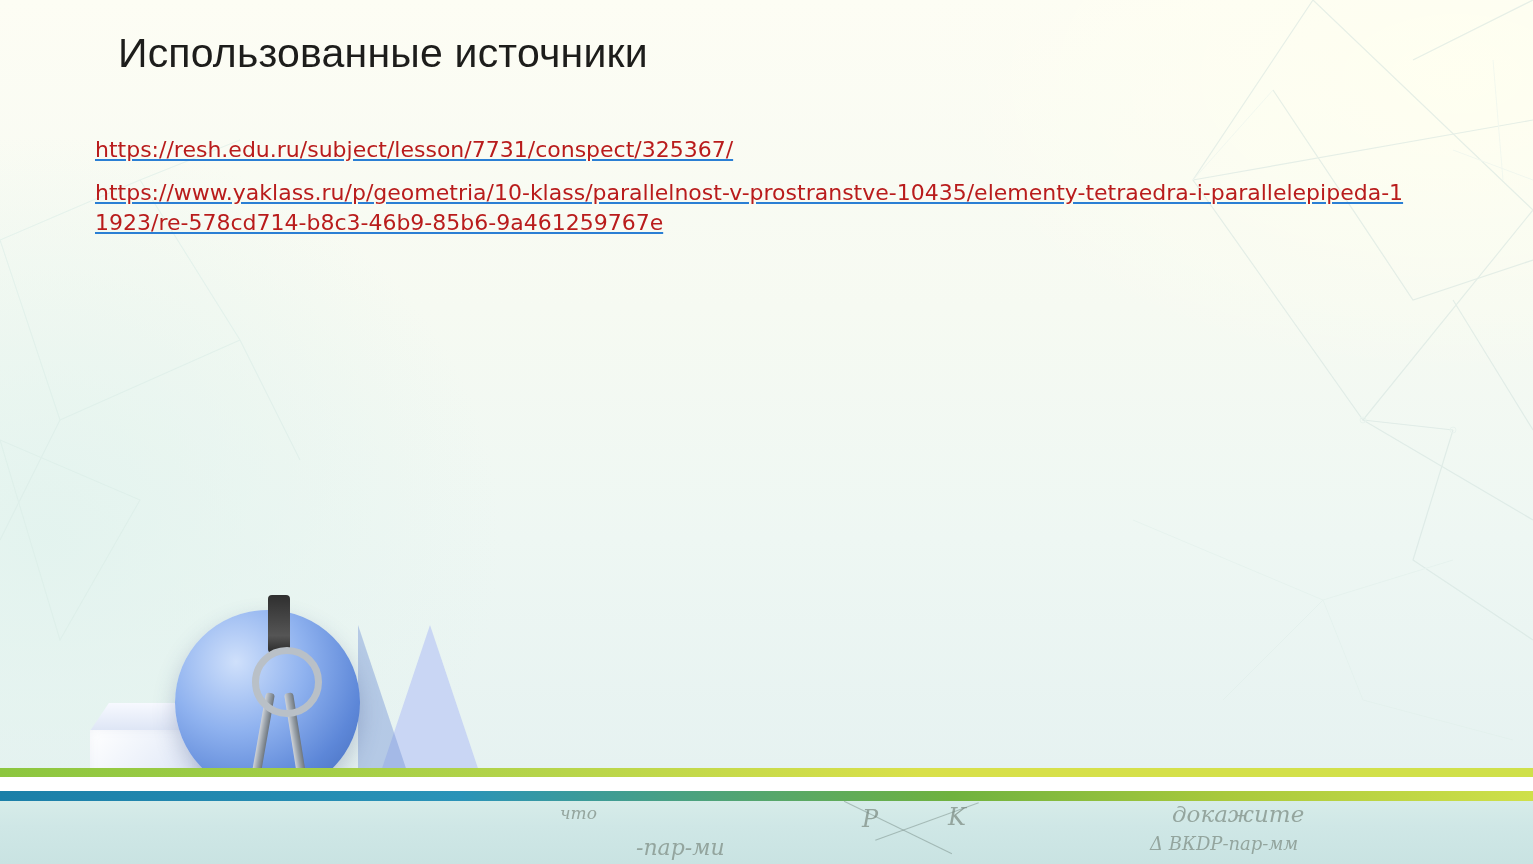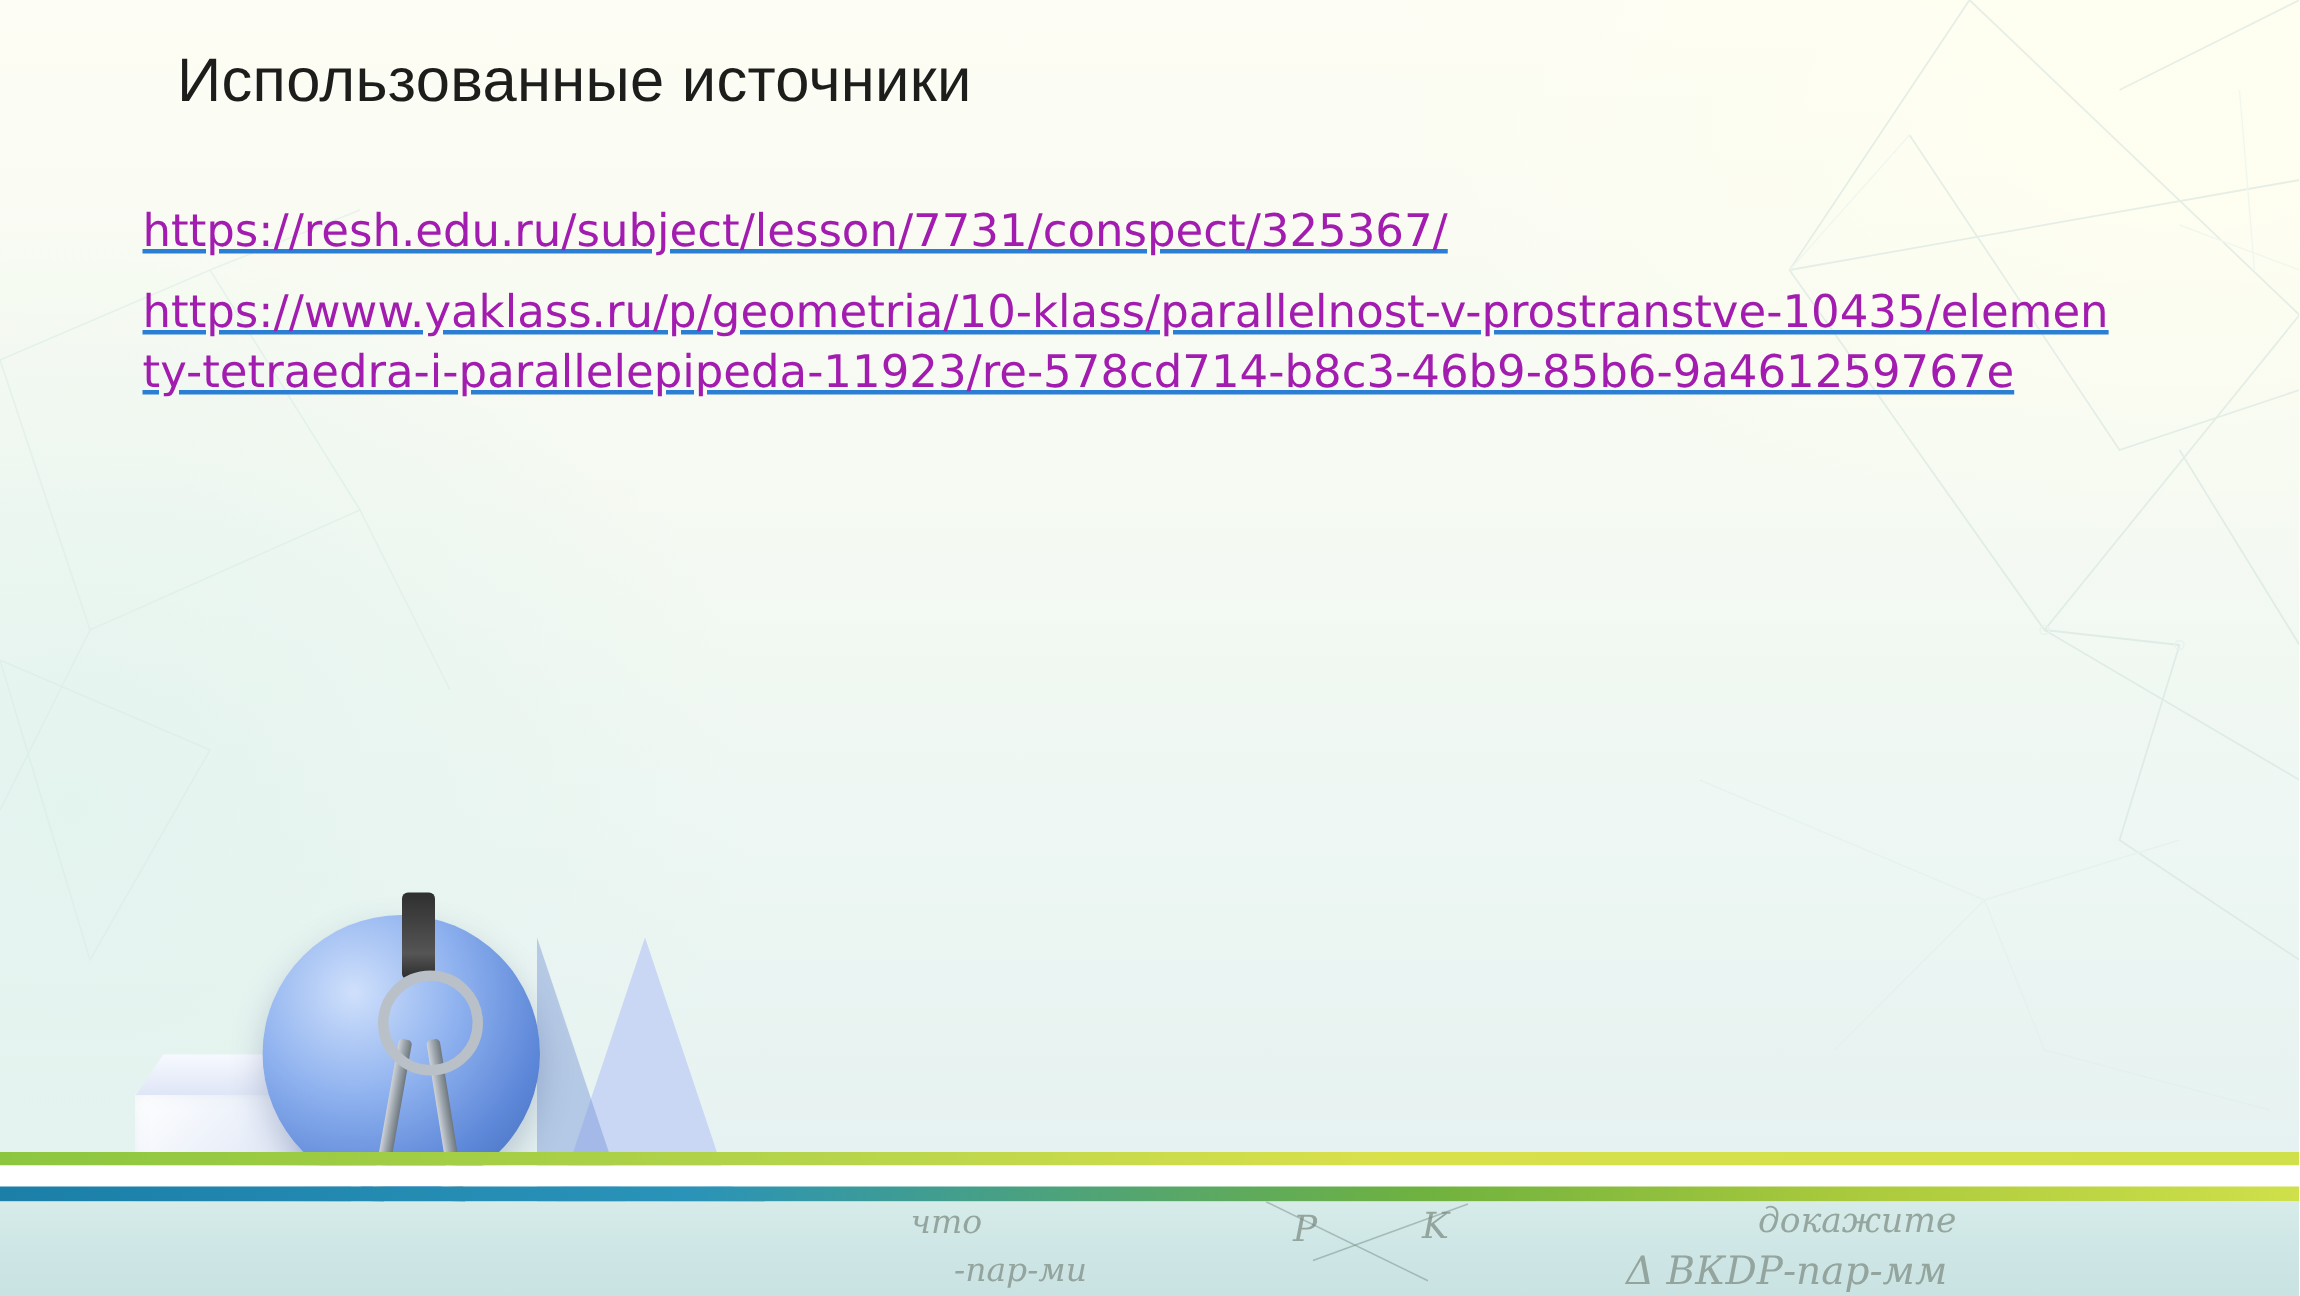--- a/index.html
+++ b/index.html
@@ -105,24 +105,24 @@
     white-space: nowrap;
   }
   .links {
     position: absolute;
     left: 95px;
     top: 135px;
     width: 1320px;
   }
   .link {
     display: block;
-    color: #a21caf;
+    color: #b91c1c;
     text-decoration: underline;
     text-decoration-color: #2a7fd4;
-    font-size: 30px;
+    font-size: 22px;
     line-height: 1.33;
     font-family: "DejaVu Sans", sans-serif;
     margin-bottom: 14px;
     word-break: break-all;
     cursor: pointer;
   }
   
   .illus {
     position: absolute;
     left: 70px;
@@ -292,23 +292,23 @@
     <div class="compass-leg" style="left:196px; top:108px; width:9px; height:170px; transform: rotate(10deg); transform-origin: top center;"></div>
     <div class="compass-leg" style="left:214px; top:108px; width:9px; height:170px; transform: rotate(-9deg); transform-origin: top center;"></div>
     <div class="compass-ring"></div>
   </div>
 
   <div class="band-green"></div>
   <div class="band-white"></div>
   <div class="band-blue"></div>
 
   <div class="footer-photo">
-    <div class="chalk" style="left:560px; top:2px; font-size:22px;margin-left:47px;">что</div>
+    <div class="chalk" style="left:560px; top:2px; font-size:17px;">что</div>
     <div class="chalk" style="left:636px; top:34px; font-size:22px;">-пар-ми</div>
     <div class="chalk" style="left:862px; top:4px; font-size:24px;">P</div>
     <div class="chalk" style="left:948px; top:2px; font-size:24px;">K</div>
     <div class="chalk" style="left:1172px; top:0px; font-size:23px;">докажите</div>
-    <div class="chalk" style="left:1084px; top:32px; font-size:26px;">Δ ВКDР-пар-мм</div>
+    <div class="chalk" style="left:1150px; top:32px; font-size:18px;">Δ ВКDР-пар-мм</div>
     <div class="chalk-line" style="left:838px; top:26px; width:120px; transform: rotate(26deg);"></div>
     <div class="chalk-line" style="left:872px; top:20px; width:110px; transform: rotate(-20deg);"></div>
   </div>
 
 </div>
 
 </body></html>

